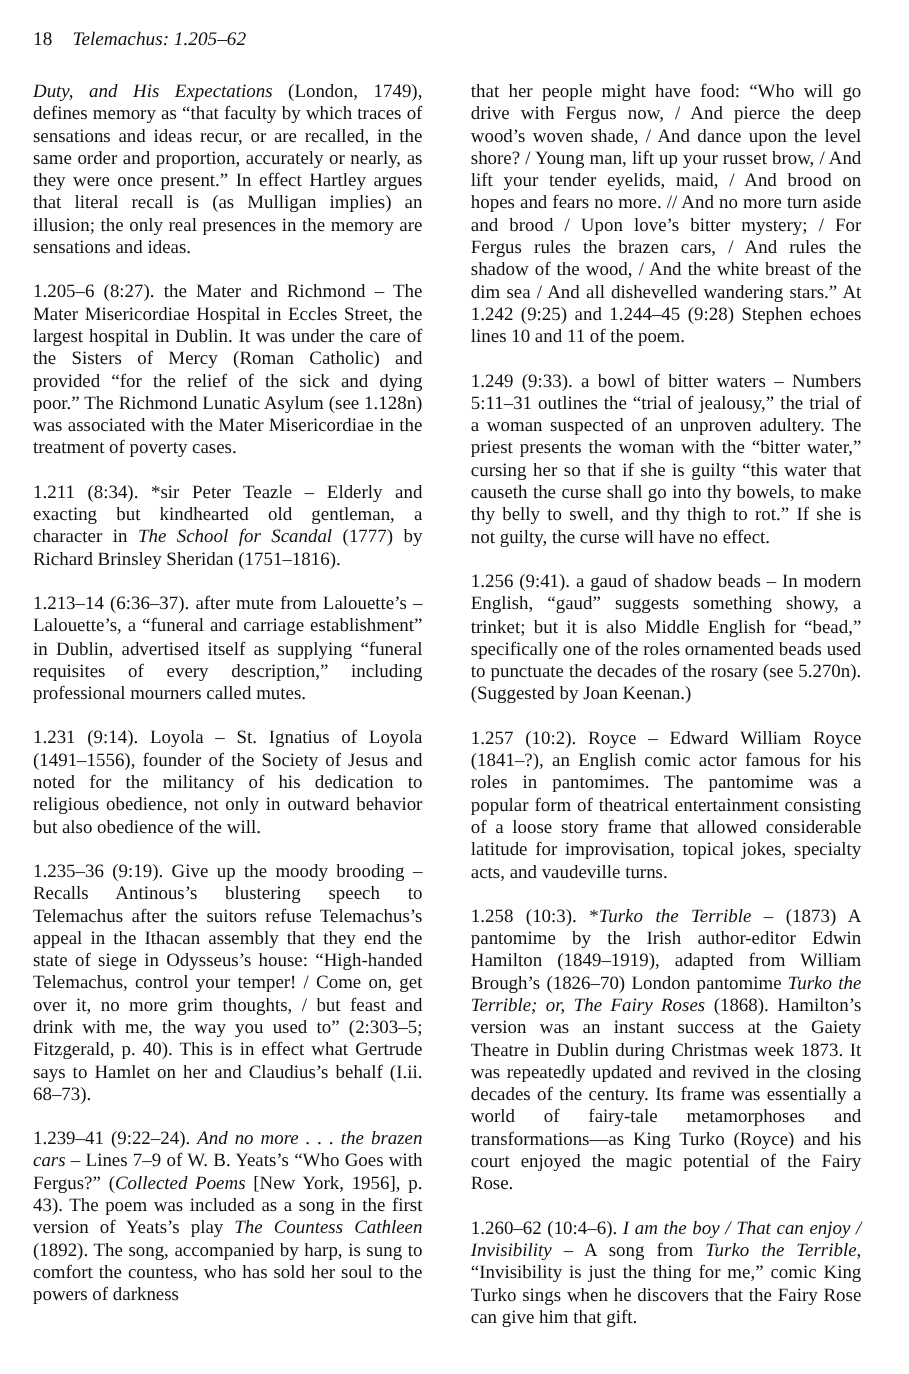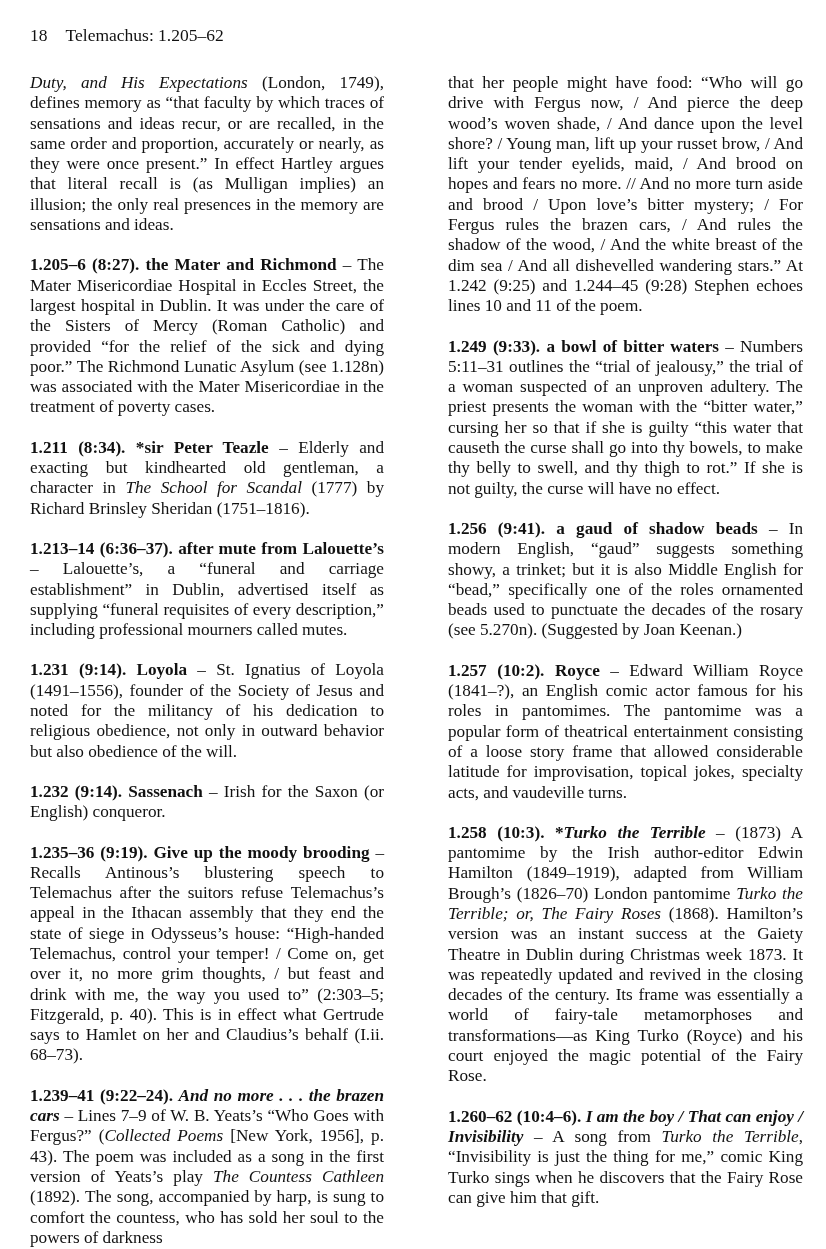--- a/index.html
+++ b/index.html
@@ -6,31 +6,31 @@
   body {
     width: 826px; height: 1249px; overflow: hidden; position: relative;
     font-family: "Liberation Serif", "DejaVu Serif", serif;
     color: #111111;
   }
   .running-head {
     position: absolute; left: 30px; top: 24px;
     font-size: 17.5px; line-height: 22px; white-space: nowrap;
   }
   .running-head .pg { margin-right: 14px; }
-  .running-head .ttl { }
+  .running-head .ttl { font-style: italic; }
   .col {
     position: absolute; top: 73px;
     font-size: 17.2px; line-height: 20.3px;
     text-align: justify; hyphens: manual;
   }
   .col.left { left: 30px; width: 354px; }
-  .col.right { left: 448px; width: 355px; }
+  .col.right { left: 428px; width: 355px; }
   .entry { margin: 0 0 20px 0; }
   .entry.cont { margin-bottom: 20px; }
-  .lemma { font-weight: bold; }
+  .lemma { font-weight: normal; }
   .lemma i { font-style: italic; }
   i { }
   p { margin: 0; }
 </style>
 </head>
 <body>
 
 <div class="running-head">
   <span class="pg">18</span>
   <span class="ttl">Telemachus: 1.205–62</span>
@@ -40,21 +40,20 @@
   <p class="entry cont"><i>Duty, and His Expectations</i><span> (London, 1749), defines memory as “that faculty by which traces of sensations and ideas recur, or are recalled, in the same order and proportion, accurately or nearly, as they were once present.” In effect Hartley argues that literal recall is (as Mulligan implies) an illusion; the only real presences in the memory are sensations and ideas.</span></p>
 
   <p class="entry"><span class="lemma"><span>1.205–6 (8:27).</span> <span>the Mater and Richmond</span></span><span> – </span><span>The Mater Misericordiae Hospital in Eccles Street, the largest hospital in Dublin. It was under the care of the Sisters of Mercy (Roman Catholic) and provided “for the relief of the sick and dying poor.” The Richmond Lunatic Asylum (see 1.128n) was associated with the Mater Misericordiae in the treatment of poverty cases.</span></p>
 
   <p class="entry"><span class="lemma"><span>1.211 (8:34).</span> <span>*sir Peter Teazle</span></span><span> – </span><span><span>Elderly and exacting but kindhearted old gentleman, a character in </span><i>The School for Scandal</i><span> (1777) by Richard Brinsley Sheridan (1751–1816).</span></span></p>
 
   <p class="entry"><span class="lemma"><span>1.213–14 (6:36–37).</span> <span>after mute from Lalouette’s</span></span><span> – </span><span>Lalouette’s, a “funeral and carriage establishment” in Dublin, advertised itself as supplying “funeral requisites of every description,” including professional mourners called mutes.</span></p>
 
   <p class="entry"><span class="lemma"><span>1.231 (9:14).</span> <span>Loyola</span></span><span> – </span><span>St. Ignatius of Loyola (1491–1556), founder of the Society of Jesus and noted for the militancy of his dedication to religious obedience, not only in outward behavior but also obedience of the will.</span></p>
 
-  <p class="entry"><span class="lemma"><span>1.232 (9:14).</span> <span>Sassenach</span></span><span> – </span><span>Irish for the Saxon (or English) conqueror.</span></p>
 
   <p class="entry"><span class="lemma"><span>1.235–36 (9:19).</span> <span>Give up the moody brooding</span></span><span> – </span><span>Recalls Antinous’s blustering speech to Telemachus after the suitors refuse Telemachus’s appeal in the Ithacan assembly that they end the state of siege in Odysseus’s house: “High-handed Telemachus, control your temper! / Come on, get over it, no more grim thoughts, / but feast and drink with me, the way you used to” (2:303–5; Fitzgerald, p. 40). This is in effect what Gertrude says to Hamlet on her and Claudius’s behalf (I.ii. 68–73).</span></p>
 
   <p class="entry"><span class="lemma"><span>1.239–41 (9:22–24).</span> <i>And no more . . . the brazen cars</i></span><span> – </span><span><span>Lines 7–9 of W. B. Yeats’s “Who Goes with Fergus?” (</span><i>Collected Poems</i><span> [New York, 1956], p. 43). The poem was included as a song in the first version of Yeats’s play </span><i>The Countess Cathleen</i><span> (1892). The song, accompanied by harp, is sung to comfort the countess, who has sold her soul to the powers of darkness</span></span></p>
 </div>
 
 <div class="col right">
   <p class="entry cont">that her people might have food: “Who will go drive with Fergus now, / And pierce the deep wood’s woven shade, / And dance upon the level shore? / Young man, lift up your russet brow, / And lift your tender eyelids, maid, / And brood on hopes and fears no more. // And no more turn aside and brood / Upon love’s bitter mystery; / For Fergus rules the brazen cars, / And rules the shadow of the wood, / And the white breast of the dim sea / And all dishevelled wandering stars.” At 1.242 (9:25) and 1.244–45 (9:28) Stephen echoes lines 10 and 11 of the poem.</p>
 
   <p class="entry"><span class="lemma"><span>1.249 (9:33).</span> <span>a bowl of bitter waters</span></span><span> – </span><span>Numbers 5:11–31 outlines the “trial of jealousy,” the trial of a woman suspected of an unproven adultery. The priest presents the woman with the “bitter water,” cursing her so that if she is guilty “this water that causeth the curse shall go into thy bowels, to make thy belly to swell, and thy thigh to rot.” If she is not guilty, the curse will have no effect.</span></p>

